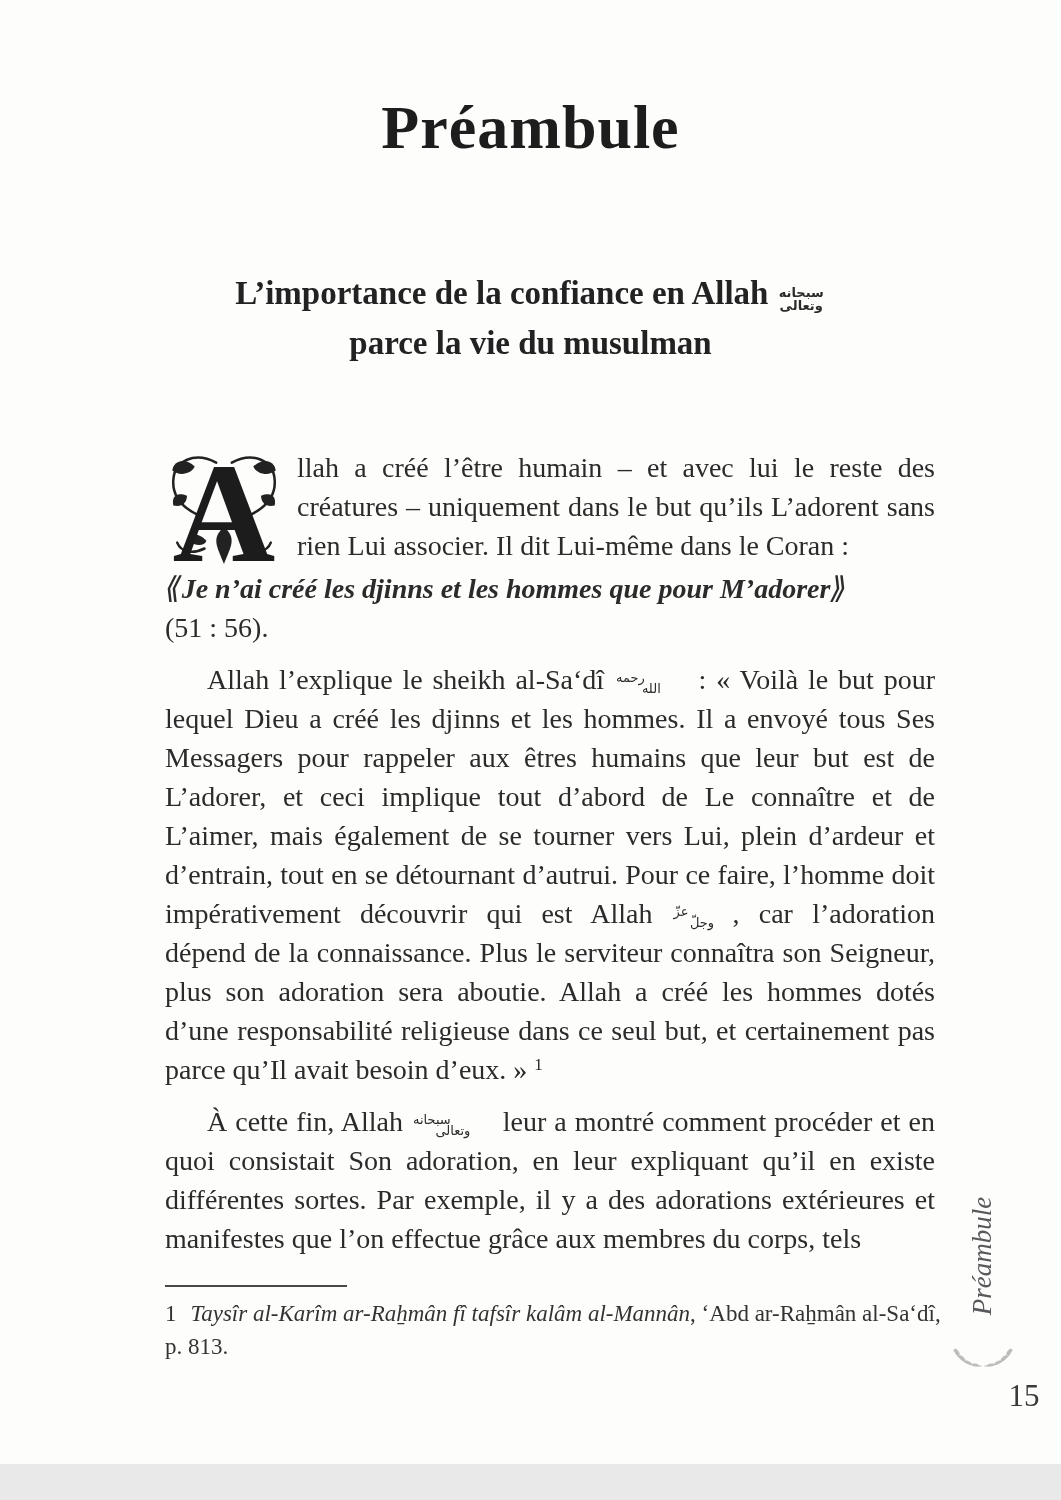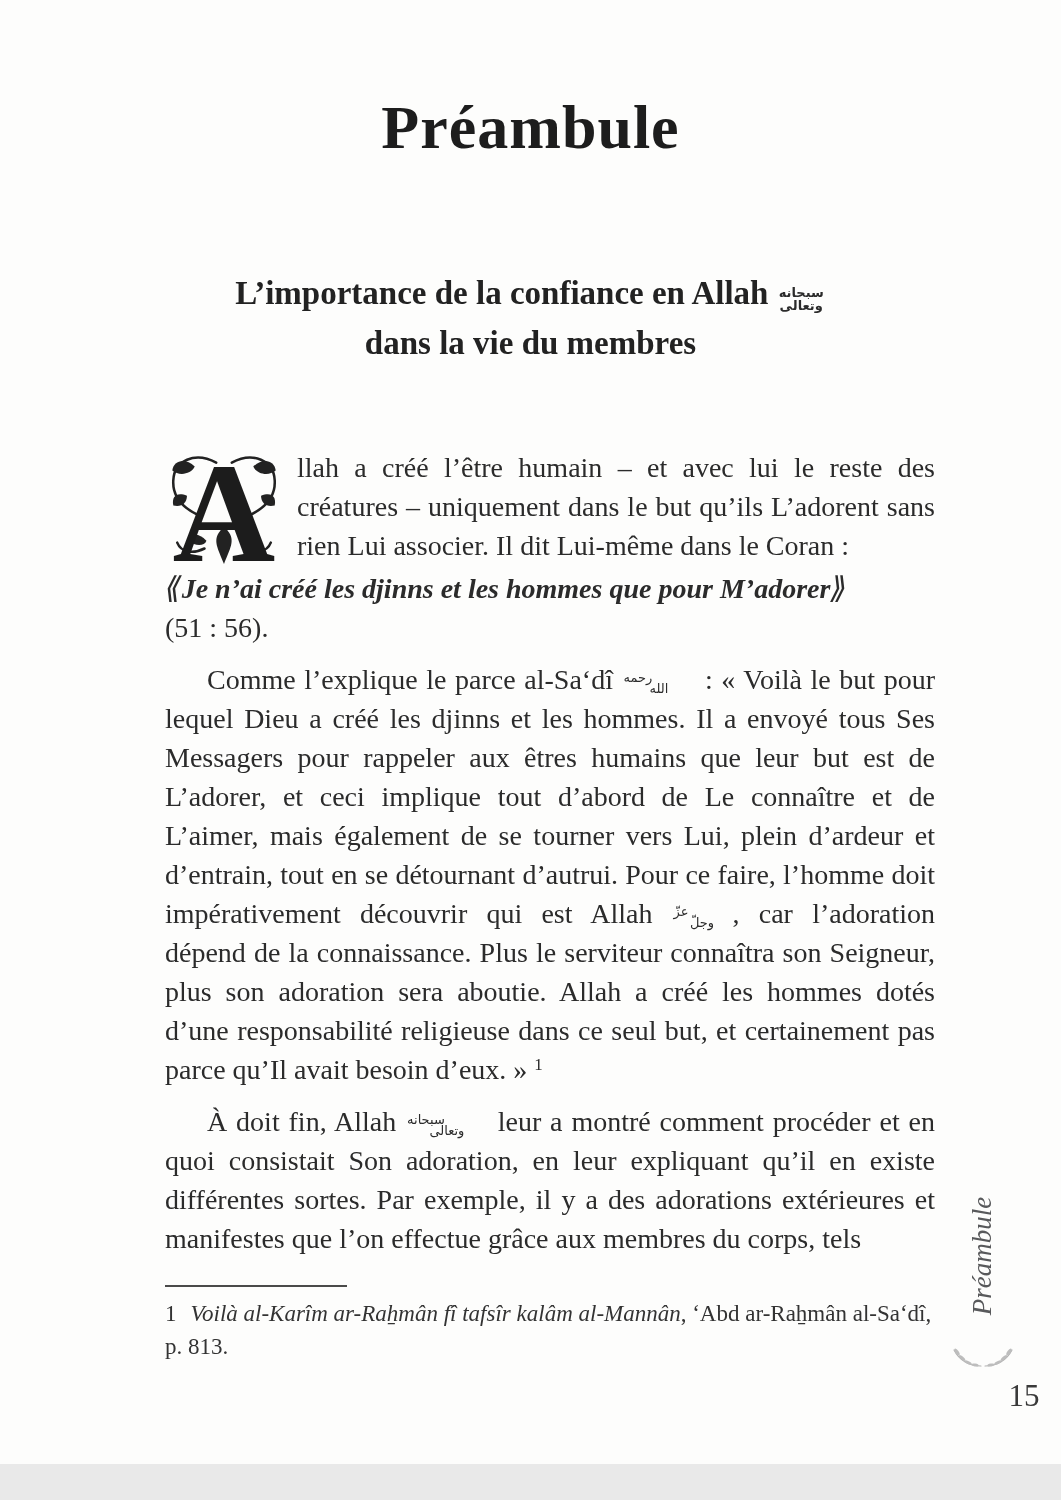--- a/index.html
+++ b/index.html
@@ -110,21 +110,21 @@
 <body>
 
 <div class="page">
 
   <h1 class="title">Préambule</h1>
 
   <div class="subtitle">
     <span>L’importance de la confiance en Allah</span>
     <span class="honorific large">سبحانه
 وتعالى</span><br>
-    <span>dans la vie du membres</span>
+    <span>parce la vie du musulman</span>
   </div>
 
   <div class="body-block">
 
     <p>
       <svg class="dropcap-svg" viewBox="0 0 120 120" aria-hidden="true">
         <g stroke="#222" stroke-width="2.6" fill="none" stroke-linecap="round">
           <path d="M52,12 C30,0 9,10 8,30 C7,46 17,58 34,66"></path>
           <path d="M68,12 C90,0 111,10 112,30 C113,46 103,58 86,66"></path>
           <path d="M40,100 C28,106 16,104 12,94"></path>
@@ -143,35 +143,35 @@
       </svg>
       <span>llah a créé l’être humain – et avec lui le reste des créatures – uniquement dans le but qu’ils L’adorent sans rien Lui associer. Il dit Lui-même dans le Coran :</span>
     </p>
 
     <p class="verse">
       <span class="verse-bracket">⟪</span><span>Je n’ai créé les djinns et les hommes que pour M’adorer</span><span class="verse-bracket">⟫</span>
     </p>
     <p class="verse-ref">(51 : 56).</p>
 
     <p class="para-indent para-gap">
-      <span>Comme l’explique le parce al-Sa‘dî </span><span class="honorific">رحمه
+      <span>Allah l’explique le sheikh al-Sa‘dî </span><span class="honorific">رحمه
 الله</span><span> : « Voilà le but pour lequel Dieu a créé les djinns et les hommes. Il a envoyé tous Ses Messagers pour rappeler aux êtres humains que leur but est de L’adorer, et ceci implique tout d’abord de Le connaître et de L’aimer, mais également de se tourner vers Lui, plein d’ardeur et d’entrain, tout en se détournant d’autrui. Pour ce faire, l’homme doit impérativement découvrir qui est Allah </span><span class="honorific">عزّ
 وجلّ</span><span>, car l’adoration dépend de la connaissance. Plus le serviteur connaîtra son Seigneur, plus son adoration sera aboutie. Allah a créé les hommes dotés d’une responsabilité religieuse dans ce seul but, et certainement pas parce qu’Il avait besoin d’eux. » </span><sup class="fn-ref">1</sup>
     </p>
 
     <p class="para-indent para-gap">
-      <span>À doit fin, Allah </span><span class="honorific">سبحانه
+      <span>À cette fin, Allah </span><span class="honorific">سبحانه
 وتعالى</span><span> leur a montré comment procéder et en quoi consistait Son adoration, en leur expliquant qu’il en existe différentes sortes. Par exemple, il y a des adorations extérieures et manifestes que l’on effectue grâce aux membres du corps, tels</span>
     </p>
 
   </div>
 
   <div class="footnote">
     <div class="footnote-rule"></div>
-    <span class="footnote-num">1</span><span class="footnote-title">Voilà al-Karîm ar-Raẖmân fî tafsîr kalâm al-Mannân</span><span>, ‘Abd ar-Raẖmân al-Sa‘dî, p. 813.</span>
+    <span class="footnote-num">1</span><span class="footnote-title">Taysîr al-Karîm ar-Raẖmân fî tafsîr kalâm al-Mannân</span><span>, ‘Abd ar-Raẖmân al-Sa‘dî, p. 813.</span>
   </div>
 
   <div class="margin-label">Préambule</div>
 
   <svg class="laurel" width="64" height="28" viewBox="0 0 64 28" aria-hidden="true">
     <g stroke="#b0b0b0" stroke-width="1.1" fill="none" stroke-linecap="round">
       <path d="M3,6 C8,16 18,22 30,22"></path>
       <path d="M61,6 C56,16 46,22 34,22"></path>
     </g>
     <g fill="#bdbdbd">

